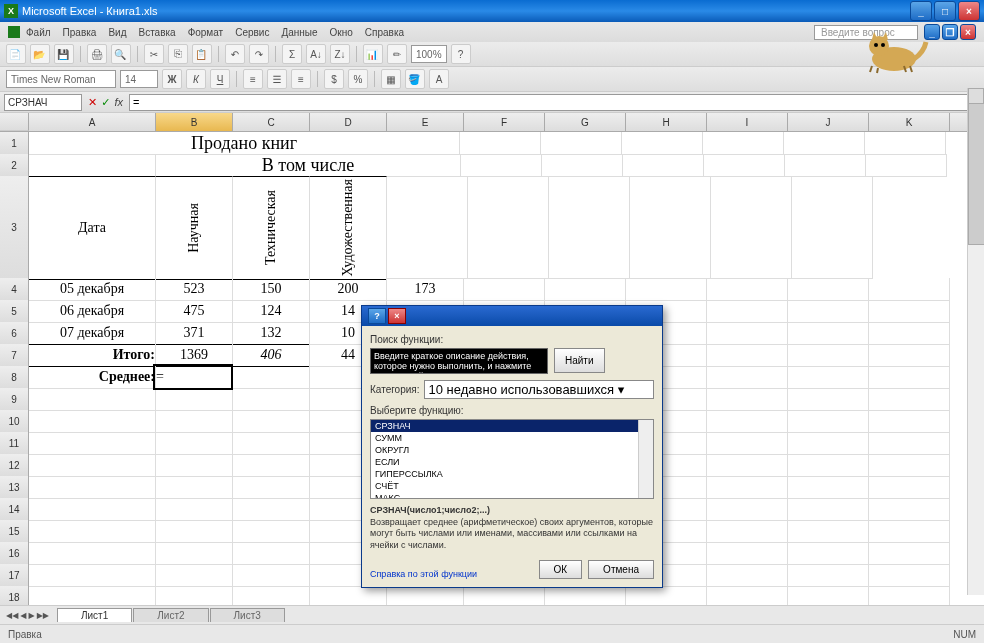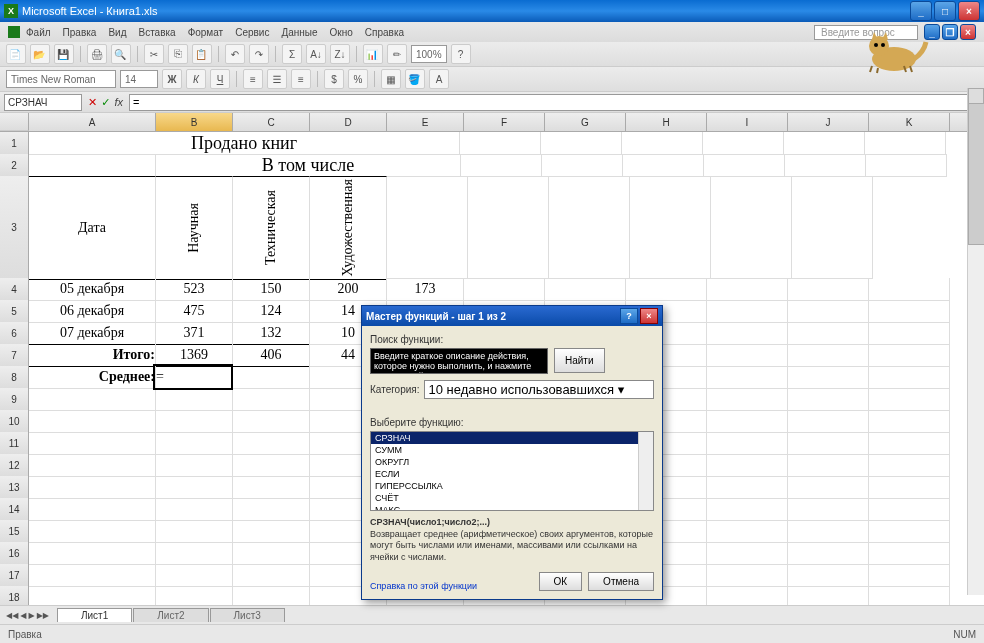--- a/index.html
+++ b/index.html
@@ -256,21 +256,21 @@
         <div class="cell" style="width: 80px; height: 22px;"></div>
         <div class="cell" style="width: 80px; height: 22px;"></div>
         <div class="cell" style="width: 80px; height: 22px;"></div>
         <div class="cell" style="width: 80px; height: 22px;"></div>
         <div class="cell" style="width: 80px; height: 22px;"></div>
       </div>
       <div class="row">
         <div class="rowhead" style="height: 22px;">7</div>
         <div class="cell brdbot" style="width: 126px; height: 22px; font-weight: bold; justify-content: flex-end;">Итого:</div>
         <div class="cell brdbot" style="width: 76px; height: 22px;">1369</div>
-        <div class="cell brdbot" style="width: 76px; height: 22px;">406</div>
+        <div class="cell brdbot" style="width: 76px; height: 22px; font-style: italic;">406</div>
         <div class="cell" style="width: 76px; height: 22px;">44</div>
         <div class="cell" style="width: 76px; height: 22px;"></div>
         <div class="cell" style="width: 80px; height: 22px;"></div>
         <div class="cell" style="width: 80px; height: 22px;"></div>
         <div class="cell" style="width: 80px; height: 22px;"></div>
         <div class="cell" style="width: 80px; height: 22px;"></div>
         <div class="cell" style="width: 80px; height: 22px;"></div>
         <div class="cell" style="width: 80px; height: 22px;"></div>
       </div>
       <div class="row">
@@ -459,35 +459,34 @@
   <path d="M18,42 L16,48 M24,44 L23,49 M50,42 L52,48 M56,42 L58,48" stroke="#8b6a2e" stroke-width="2"></path>
 </svg>
 
 <div class="vscroll">
   <div class="arr"></div>
   <div class="thumb"></div>
 </div>
 
 <div class="dialog">
   <div class="dlgtitle">
-    <div class="t">Мастер функций - шаг 1 из 2</div>
     <div class="dlgbtn help">?</div>
     <div class="dlgbtn">×</div>
   </div>
   <div class="dlgbody">
     <div class="dlglabel">Поиск функции:</div>
     <div style="display:flex;gap:6px;align-items:flex-start">
       <div class="dlginput">Введите краткое описание действия, которое нужно выполнить, и нажмите кнопку "Найти"</div>
       <div class="dlgfind">Найти</div>
     </div>
     <div style="display:flex;align-items:center;gap:4px;margin-top:6px">
       <span class="dlglabel" style="margin:0">Категория:</span>
       <div class="dlgsel"><span>10 недавно использовавшихся</span> ▾</div>
     </div>
-    <div class="dlglabel" style="margin-top:18px">Выберите функцию:</div>
+    <div class="dlglabel" style="margin-top:6px">Выберите функцию:</div>
     <div class="funclist">
       <div class="item sel">СРЗНАЧ</div>
       <div class="item">СУММ</div>
       <div class="item">ОКРУГЛ</div>
       <div class="item">ЕСЛИ</div>
       <div class="item">ГИПЕРССЫЛКА</div>
       <div class="item">СЧЁТ</div>
       <div class="item">МАКС</div>
       <div class="scroll"></div>
     </div>

